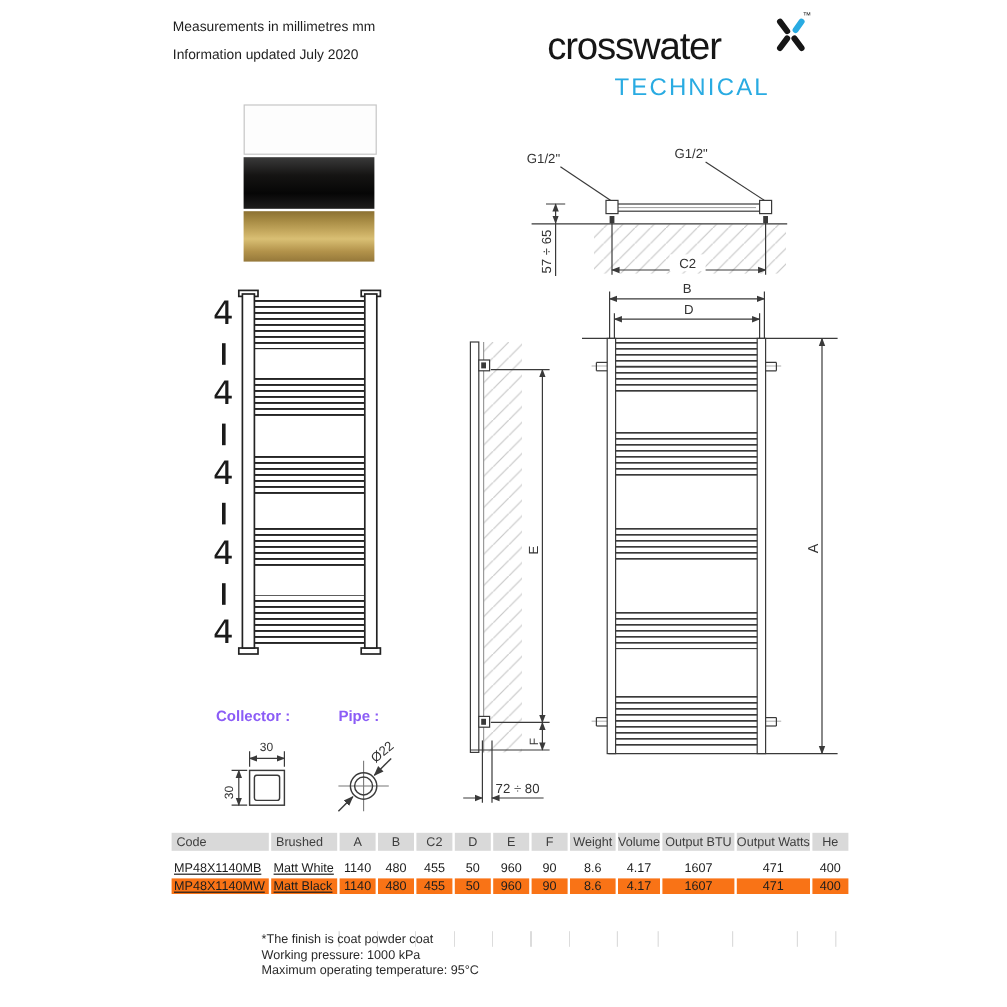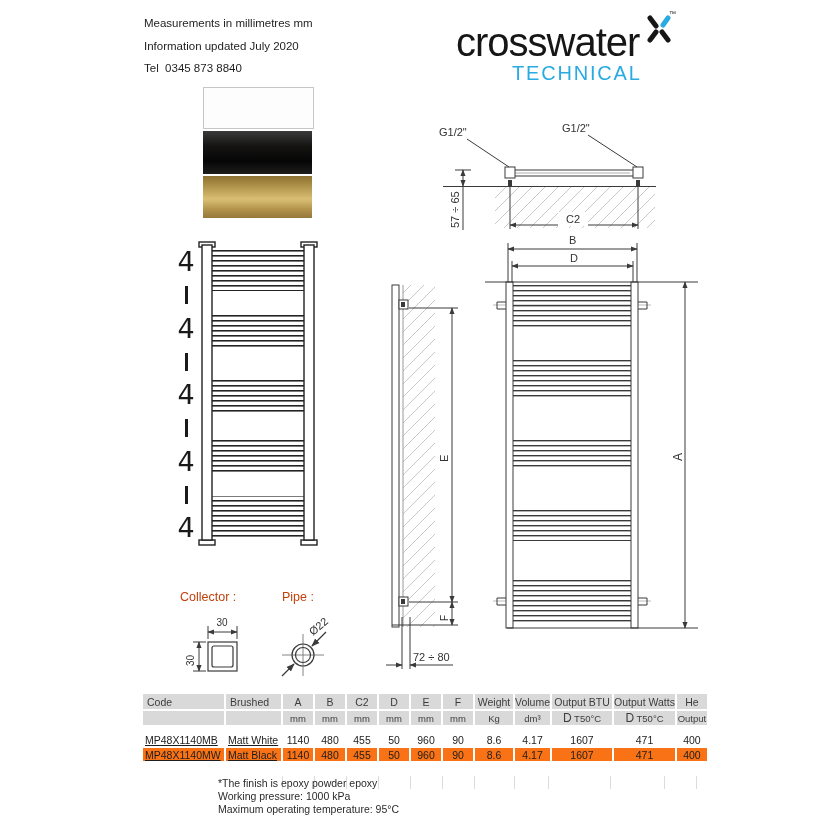--- a/index.html
+++ b/index.html
@@ -2,37 +2,37 @@
 <html><head>
 <meta charset="utf-8">
 <style>
   html,body{margin:0;padding:0;background:#fff;}
   body{width:839px;height:839px;position:relative;overflow:hidden;
        font-family:"Liberation Sans",sans-serif;color:#1f1f1f;}
   .abs{position:absolute;}
   
   .meta{left:144px;top:12px;font-size:11.5px;line-height:22.5px;color:#1e1e1e;}
   
-  .brand{left:456px;top:20px;font-size:40px;letter-spacing:-1px;color:#161616;}
+  .brand{left:456px;top:20px;font-size:32px;letter-spacing:-1px;color:#161616;}
   .tagline{left:512px;top:62px;width:126px;font-size:20px;
            letter-spacing:1.8px;color:#29abe2;}
   .tm{left:669px;top:10px;font-size:7px;color:#161616;}
   
   .swatches{left:203px;top:87px;width:109px;}
   .swatch{width:109px;margin-bottom:2px;}
   .swatch.white{height:40px;background:#fdfdfd;border:1px solid #c6c6c6;}
   .swatch.black{height:43px;background:linear-gradient(180deg,#3a3a3a 0%,#151413 35%,#060606 70%,#1e1d1c 100%);}
   .swatch.brass{height:42px;background:linear-gradient(180deg,#8c7132 0%,#a68a43 18%,#ccb065 45%,#d9bf74 55%,#b2924a 80%,#95783a 100%);}
   
   .ladder-labels{left:172px;top:249px;height:292px;width:28px;display:flex;
       flex-direction:column;justify-content:space-between;align-items:center;}
   .ladder-labels .num{font-family:"DejaVu Sans",sans-serif;font-size:27px;line-height:26px;color:#1a1a1a;}
   .ladder-labels .tick{width:3px;height:18px;background:#1a1a1a;}
   
-  .seclabel{font-size:12.5px;font-weight:normal;color:#c2410c;}
+  .seclabel{font-size:12.5px;font-weight:bold;color:#8b5cf6;}
   
   table.spec{position:absolute;left:141px;top:692px;border-collapse:separate;
       border-spacing:2px;table-layout:fixed;font-size:10.5px;}
   table.spec th{background:#d9d9d9;font-weight:normal;color:#3d3d3d;
       text-align:center;padding:0;overflow:hidden;white-space:nowrap;}
   table.spec tr.h1 th{height:15px;}
   table.spec tr.h2 th{height:12px;font-size:9.5px;}
   table.spec th.lft{text-align:left;padding-left:4px;}
   table.spec tr.spacer td{height:4px;background:transparent;}
   table.spec td{height:13px;text-align:center;color:#1d1d1d;padding:0;white-space:nowrap;overflow:hidden;}
@@ -45,21 +45,20 @@
   .fngrid-rep{left:282px;top:776px;width:194px;height:13px;
       background:repeating-linear-gradient(90deg,#dcdcdc 0 1px,transparent 1px 32px);}
   svg text{font-family:"Liberation Sans",sans-serif;}
 </style>
 </head>
 <body>
 
 <div class="abs meta">
   <div>Measurements in millimetres mm</div>
   <div>Information updated July 2020</div>
-  <div>Tel&nbsp; 0345 873 8840</div>
 </div>
 
 <div class="abs brand">crosswater</div>
 <svg class="abs" style="left:645px;top:11px" width="32" height="36">
   <g stroke-linecap="round" stroke-width="5" fill="none">
     <line x1="11" y1="15" x2="5" y2="7" stroke="#161616"></line>
     <line x1="18" y1="14" x2="23" y2="7" stroke="#29abe2"></line>
     <line x1="11" y1="21" x2="5" y2="29" stroke="#161616"></line>
     <line x1="17" y1="21" x2="23" y2="29" stroke="#161616"></line>
   </g>
@@ -271,35 +270,20 @@
     <th>B</th>
     <th>C2</th>
     <th>D</th>
     <th>E</th>
     <th>F</th>
     <th>Weight</th>
     <th>Volume</th>
     <th>Output BTU</th>
     <th>Output Watts</th>
     <th>He</th>
-  </tr>
-  <tr class="h2">
-    <th></th>
-    <th></th>
-    <th>mm</th>
-    <th>mm</th>
-    <th>mm</th>
-    <th>mm</th>
-    <th>mm</th>
-    <th>mm</th>
-    <th>Kg</th>
-    <th>dm³</th>
-    <th><span class="ubig">D</span> <span>T50°C</span></th>
-    <th><span class="ubig">D</span> <span>T50°C</span></th>
-    <th>Output</th>
   </tr>
   <tr class="spacer">
         <td colspan="13"></td>
       </tr>
   <tr>
     <td class="lft">MP48X1140MB</td>
     <td class="lft">Matt White</td>
     <td>1140</td>
     <td>480</td>
     <td>455</td>
@@ -331,16 +315,16 @@
 </table>
 
 <div class="abs fngrid-rep"></div>
 <div class="abs fngrid" style="left:514px"></div>
 <div class="abs fngrid" style="left:548px"></div>
 <div class="abs fngrid" style="left:610px"></div>
 <div class="abs fngrid" style="left:664px"></div>
 <div class="abs fngrid" style="left:696px"></div>
 
 <div class="abs footnotes">
-  <div>*The finish is epoxy powder epoxy</div>
+  <div>*The finish is coat powder coat</div>
   <div>Working pressure: 1000 kPa</div>
   <div>Maximum operating temperature: 95°C</div>
 </div>
 
 </body></html>

